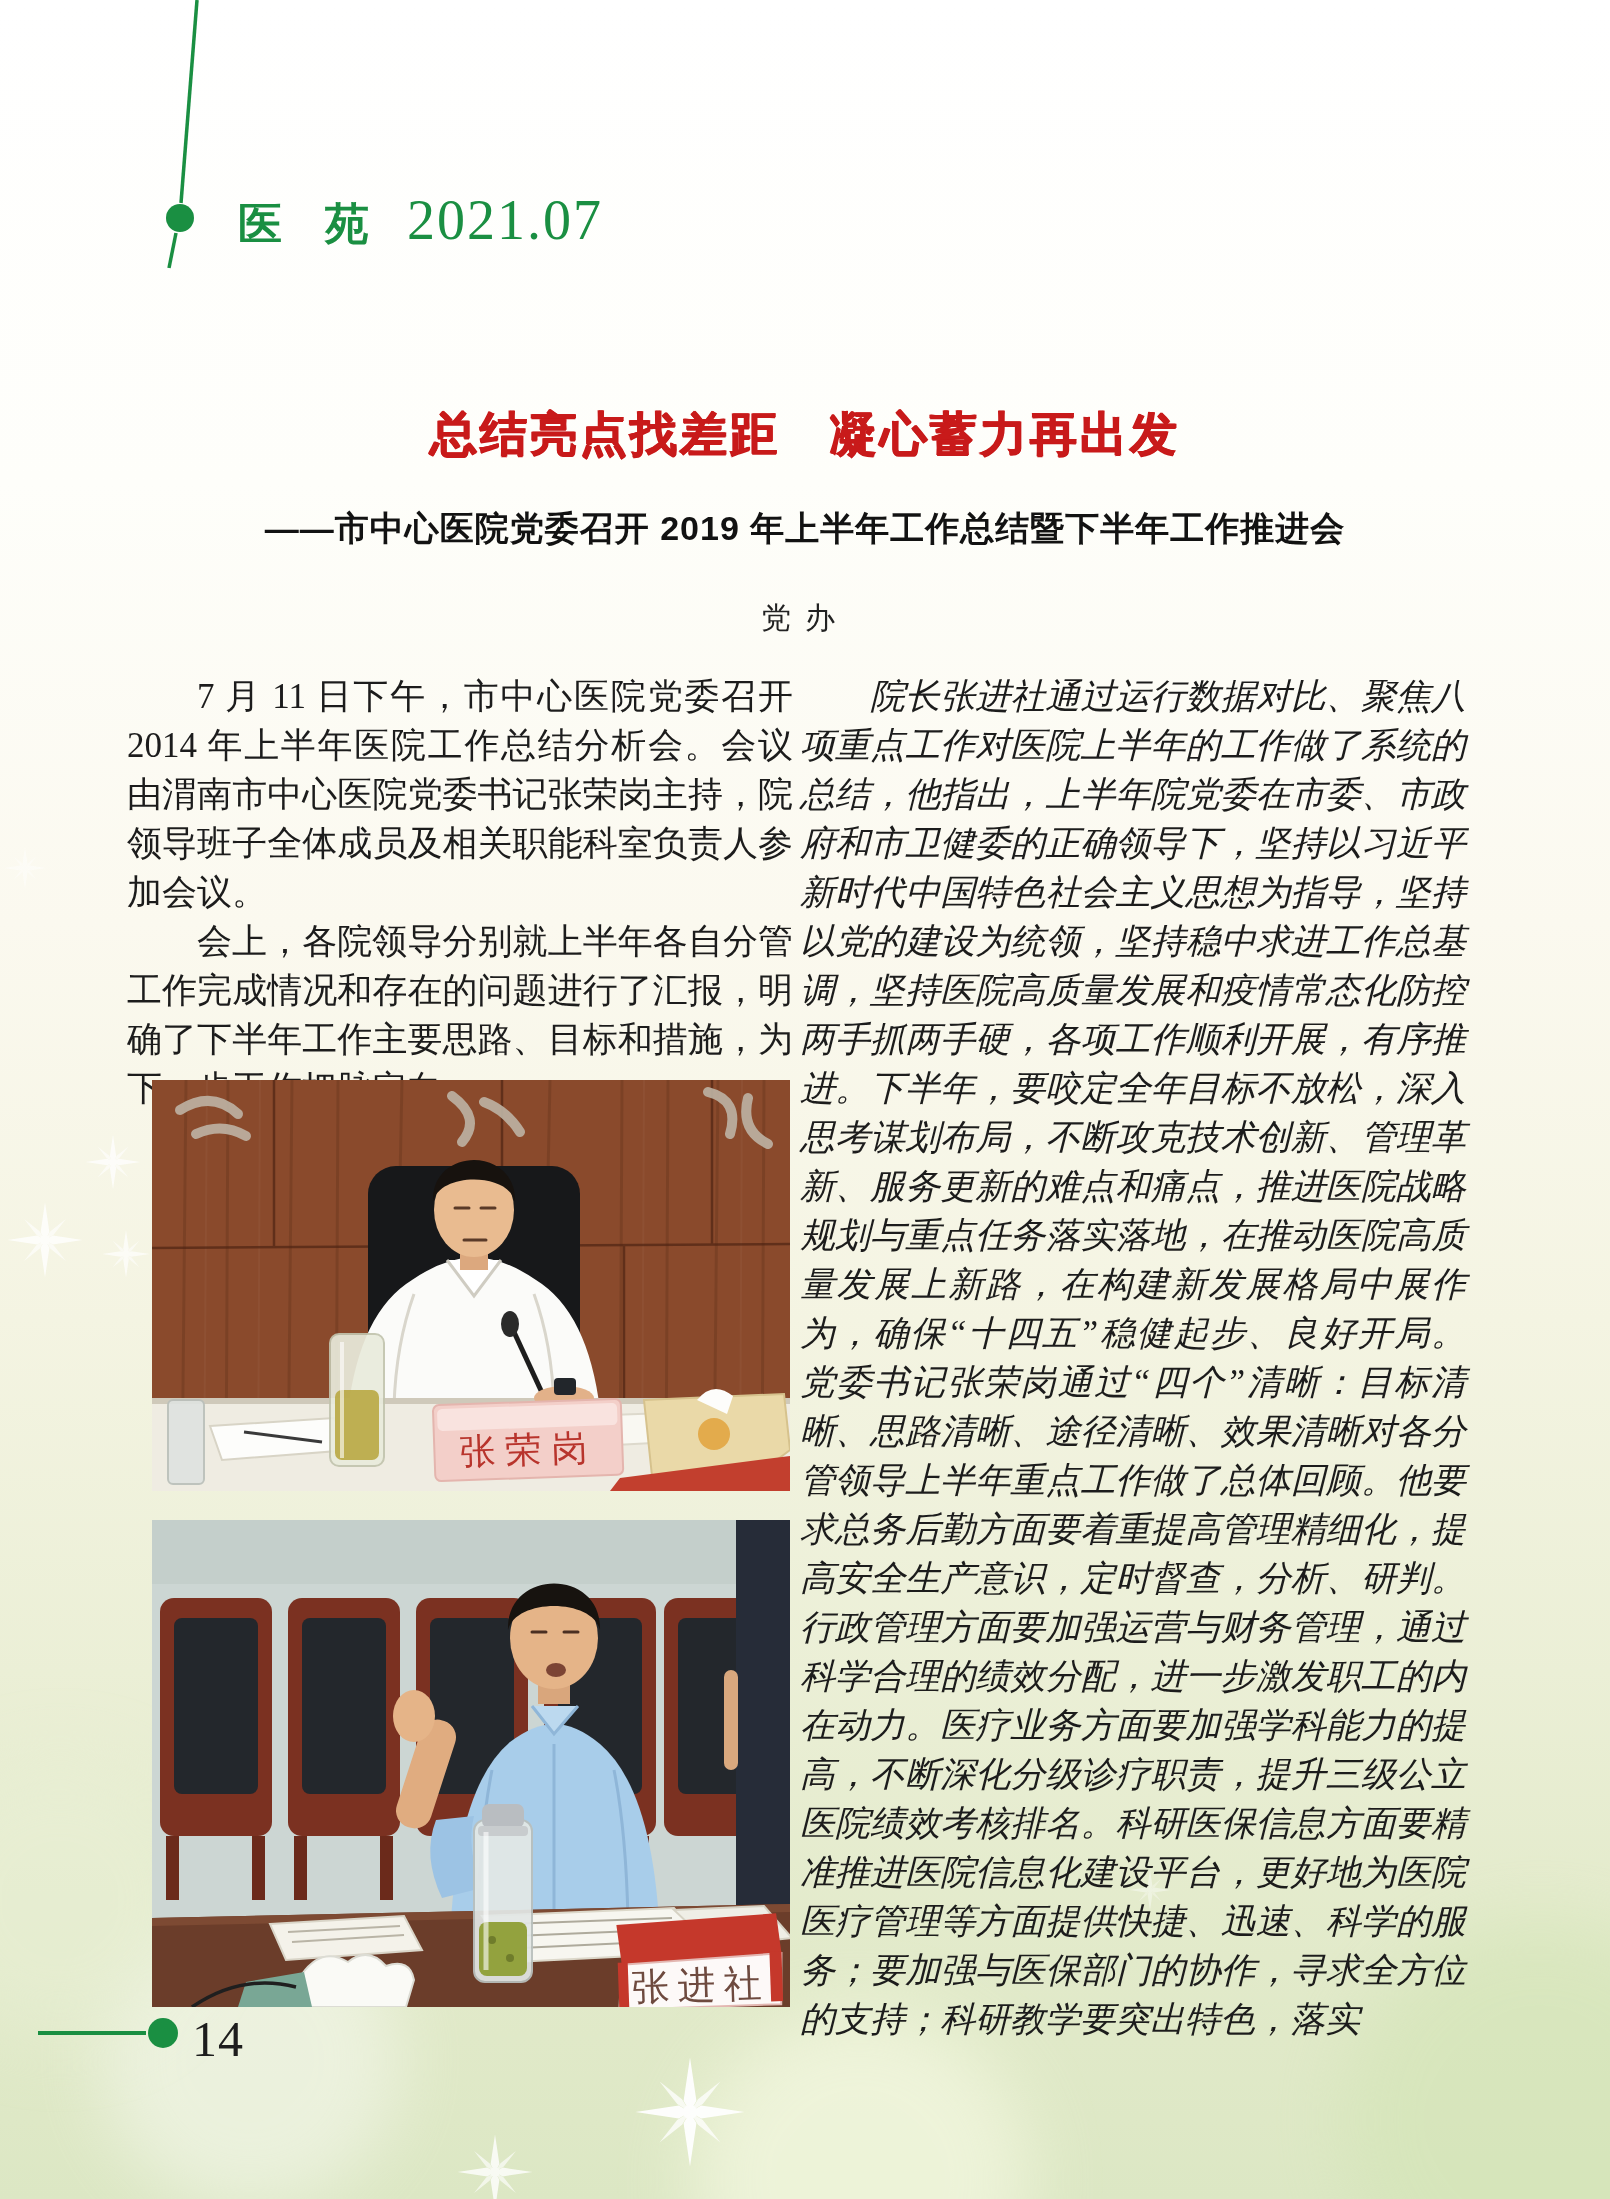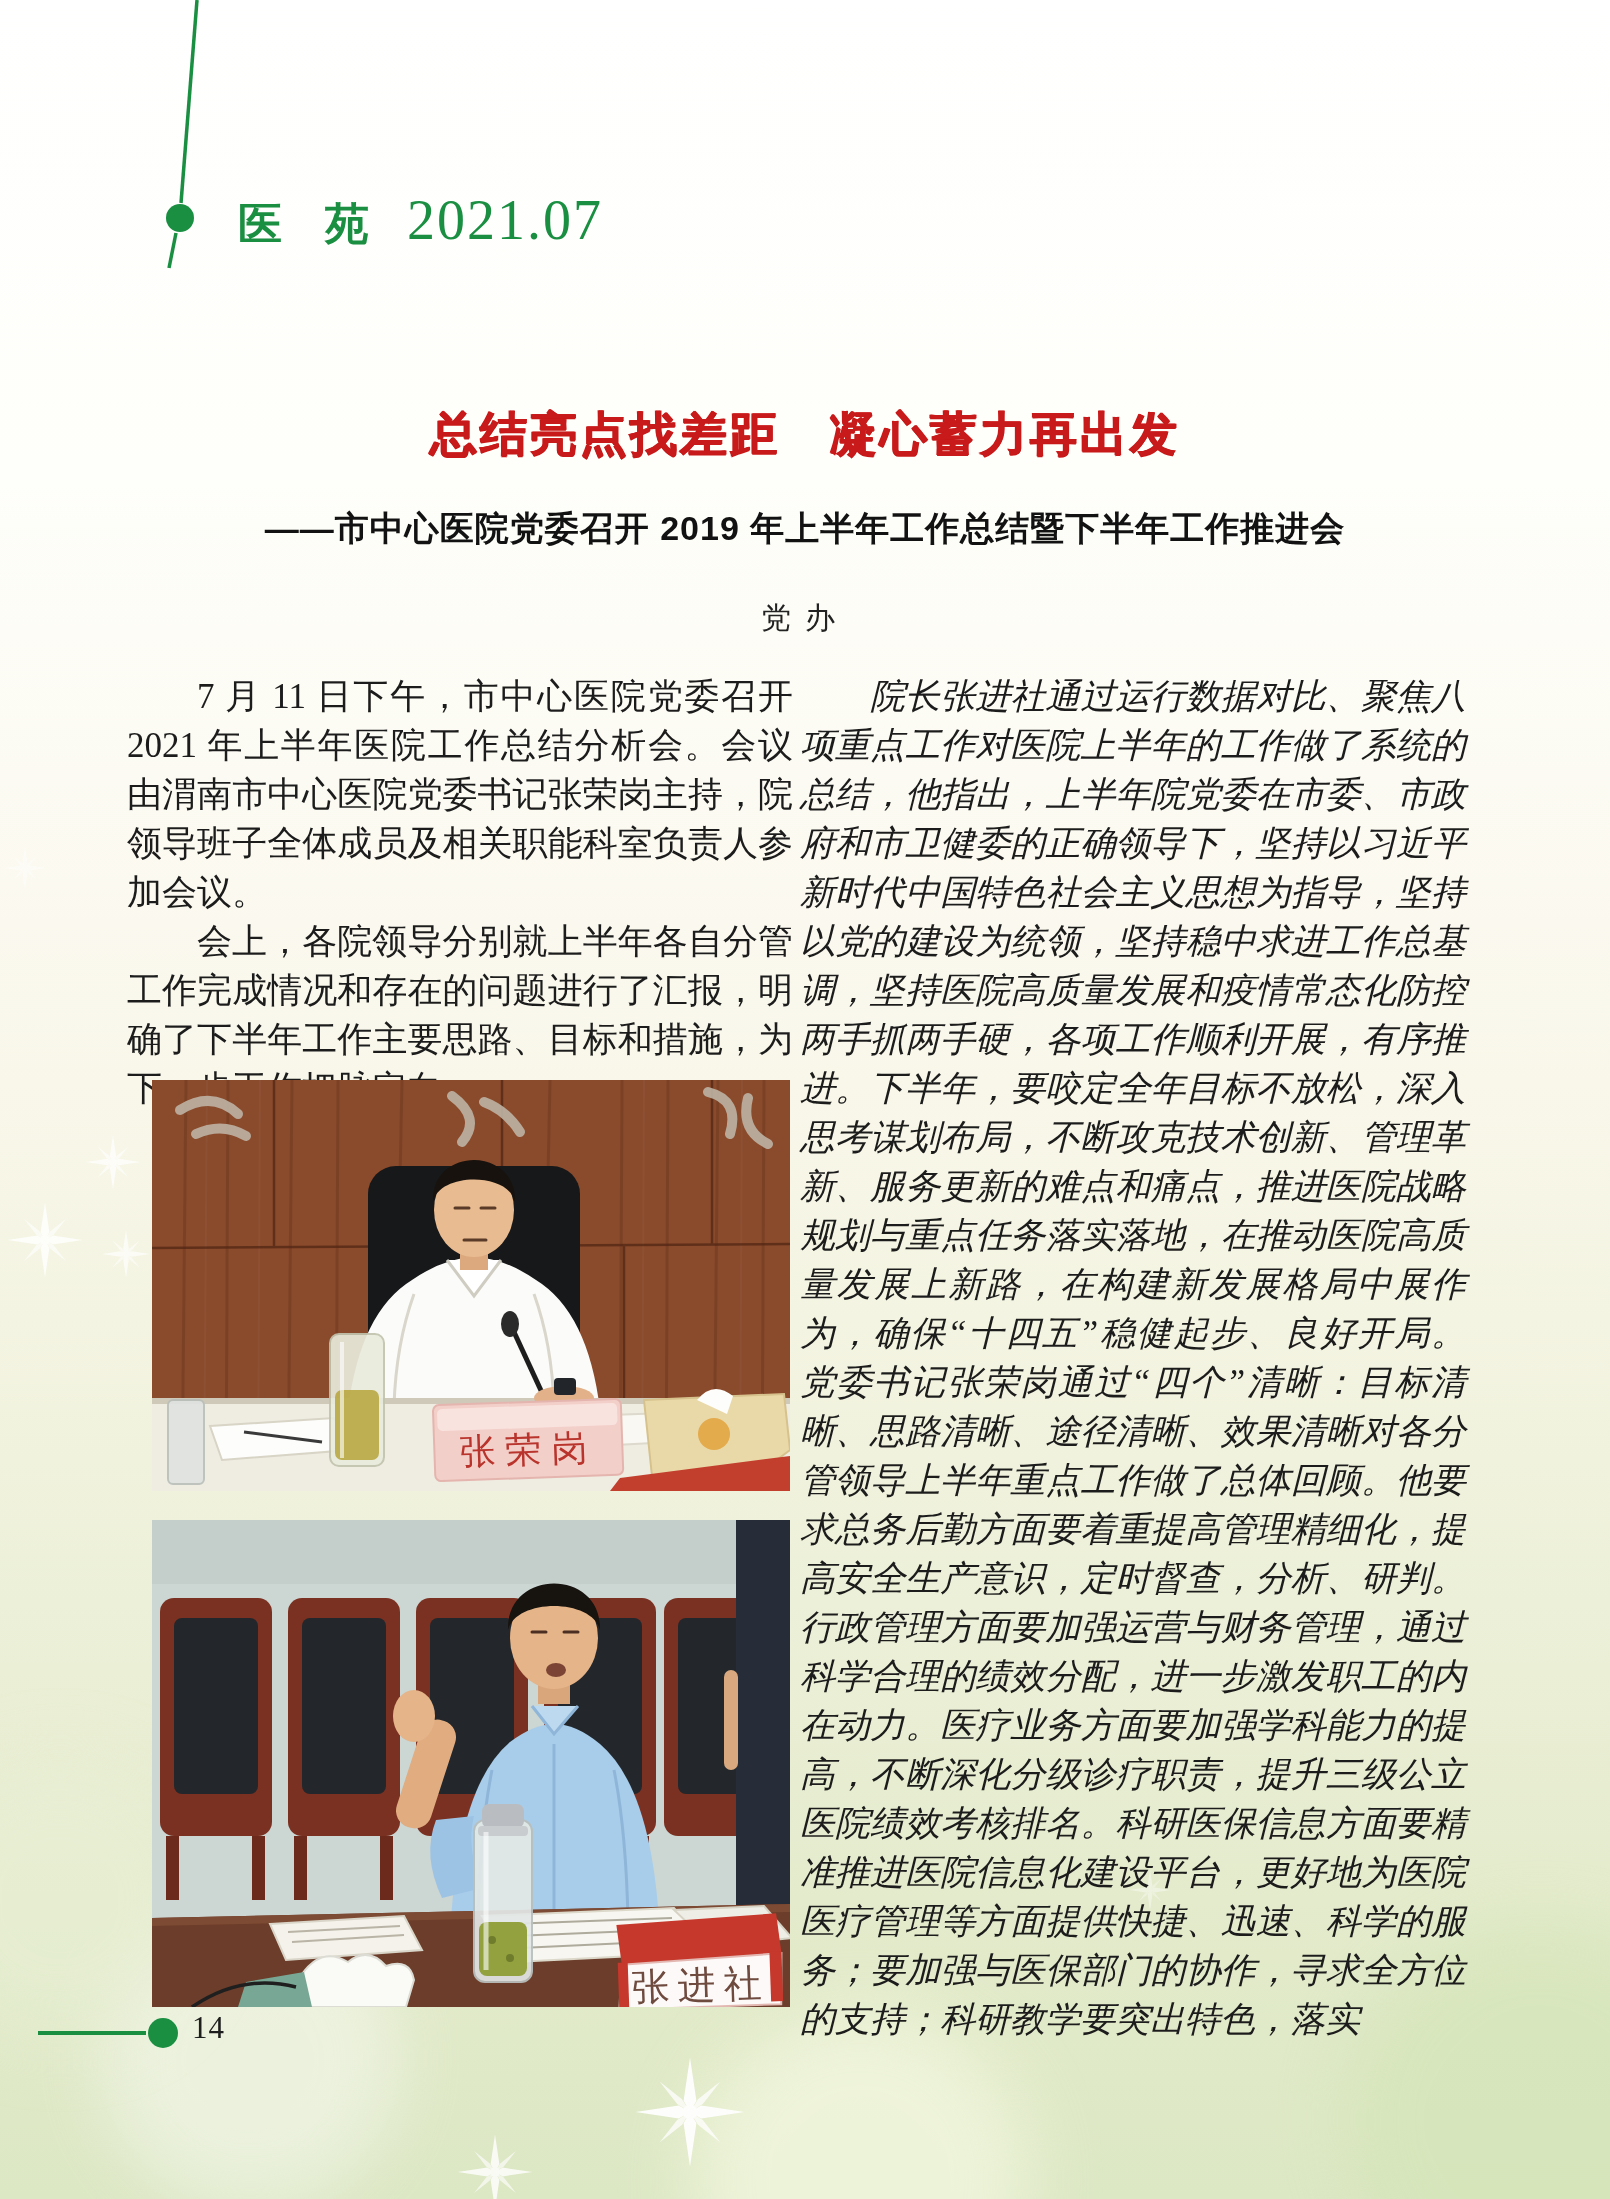--- a/index.html
+++ b/index.html
@@ -45,21 +45,21 @@
   .col-left{left:127px;}
   .col-right{left:800px;font-style:italic;}
   .photo{
     position:absolute;left:152px;overflow:hidden;background:#8a4a2c;
   }
   .photo svg{display:block;width:100%;height:100%;}
   .photo-1{top:1080px;width:638px;height:411px;}
   .photo-2{top:1520px;width:638px;height:487px;background:#ccd6d3;}
   .page-number{
     position:absolute;left:192px;top:2010px;
-    font-size:31px;color:#1d1d1d;letter-spacing:1px;
+    font-size:50px;color:#1d1d1d;letter-spacing:1px;
   }
 </style>
 </head>
 <body>
 
 <div class="page">
 
   <svg class="decor" viewBox="0 0 1610 2199" xmlns="http://www.w3.org/2000/svg">
     <defs>
       <filter id="soft" x="-80%" y="-80%" width="260%" height="260%">
@@ -95,21 +95,21 @@
 
   <div class="masthead">
     <span class="journal-name">医 苑</span><span class="journal-issue">2021.07</span>
   </div>
 
   <h1 class="title">总结亮点找差距　凝心蓄力再出发</h1>
   <div class="subtitle">——市中心医院党委召开 2019 年上半年工作总结暨下半年工作推进会</div>
   <div class="byline">党办</div>
 
   <div class="col col-left">
-    <p>7 月 11 日下午，市中心医院党委召开 2021 年上半年医院工作总结分析会。会议由渭南市中心医院党委书记张荣岗主持，院领导班子全体成员及相关职能科室负责人参加会议。</p>
+    <p>7 月 11 日下午，市中心医院党委召开 2014 年上半年医院工作总结分析会。会议由渭南市中心医院党委书记张荣岗主持，院领导班子全体成员及相关职能科室负责人参加会议。</p>
     <p>会上，各院领导分别就上半年各自分管工作完成情况和存在的问题进行了汇报，明确了下半年工作主要思路、目标和措施，为下一步工作把脉定向。</p>
   </div>
   <div class="col col-right">
     <p>院长张进社通过运行数据对比、聚焦八项重点工作对医院上半年的工作做了系统的总结，他指出，上半年院党委在市委、市政府和市卫健委的正确领导下，坚持以习近平新时代中国特色社会主义思想为指导，坚持以党的建设为统领，坚持稳中求进工作总基调，坚持医院高质量发展和疫情常态化防控两手抓两手硬，各项工作顺利开展，有序推进。下半年，要咬定全年目标不放松，深入思考谋划布局，不断攻克技术创新、管理革新、服务更新的难点和痛点，推进医院战略规划与重点任务落实落地，在推动医院高质量发展上新路，在构建新发展格局中展作为，确保“十四五”稳健起步、良好开局。党委书记张荣岗通过“四个”清晰：目标清晰、思路清晰、途径清晰、效果清晰对各分管领导上半年重点工作做了总体回顾。他要求总务后勤方面要着重提高管理精细化，提高安全生产意识，定时督查，分析、研判。行政管理方面要加强运营与财务管理，通过科学合理的绩效分配，进一步激发职工的内在动力。医疗业务方面要加强学科能力的提高，不断深化分级诊疗职责，提升三级公立医院绩效考核排名。科研医保信息方面要精准推进医院信息化建设平台，更好地为医院医疗管理等方面提供快捷、迅速、科学的服务；要加强与医保部门的协作，寻求全方位的支持；科研教学要突出特色，落实</p>
   </div>
 
   <figure class="photo photo-1" style="margin:0;">
     <svg viewBox="0 0 638 411" xmlns="http://www.w3.org/2000/svg">
       <rect width="638" height="411" fill="#8a4a2c"></rect>
 

